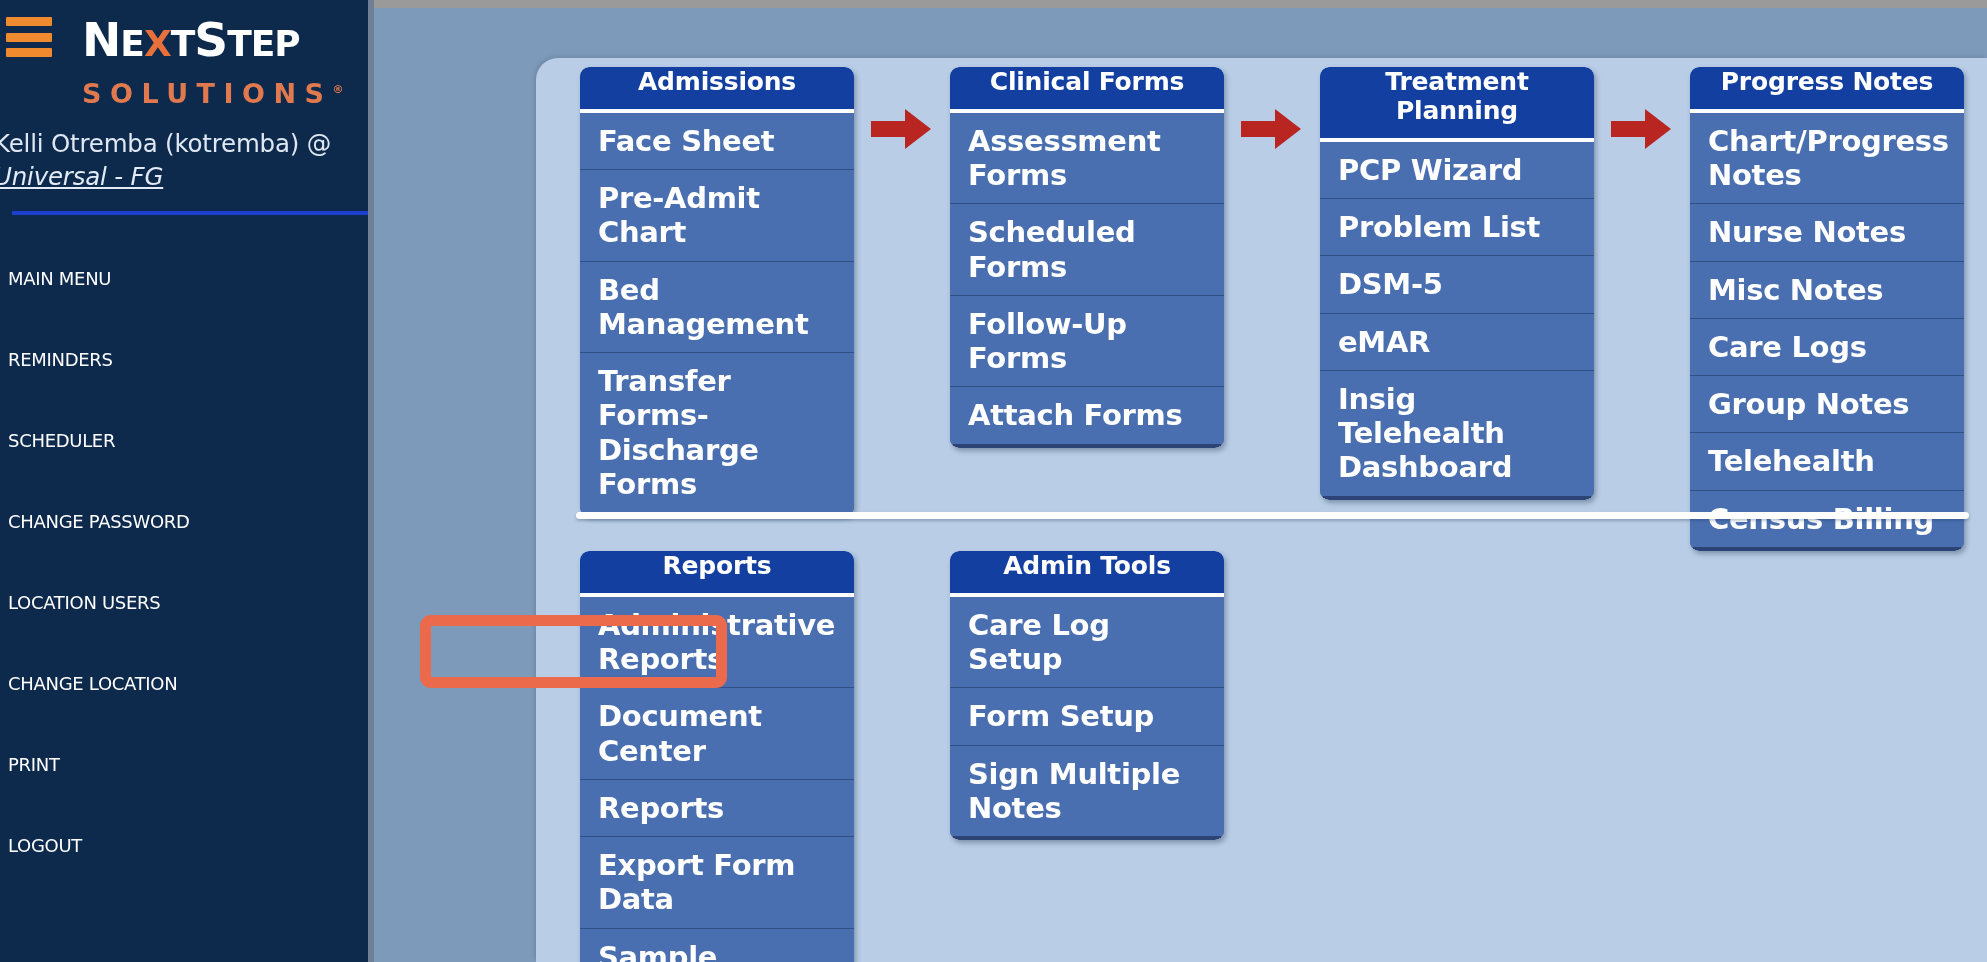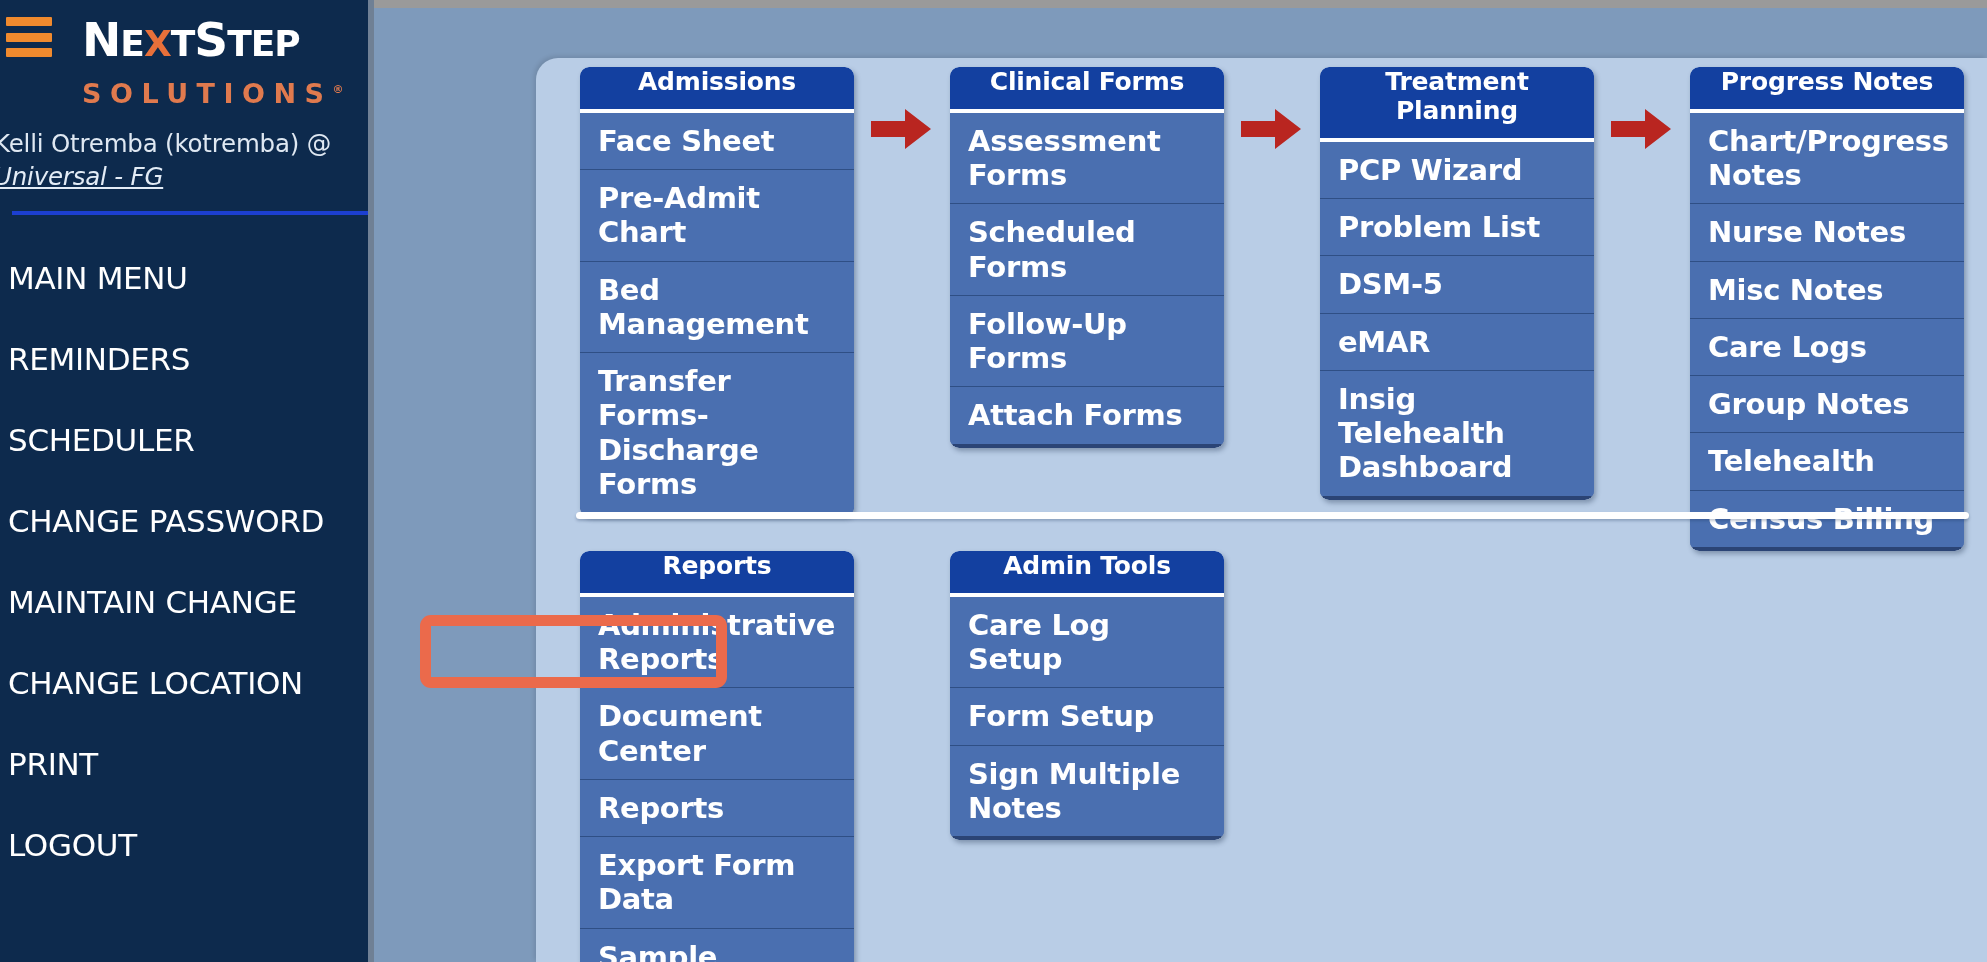--- a/index.html
+++ b/index.html
@@ -127,21 +127,21 @@
     left: 0; top: 238px;
     width: 368px;
   }
   .nav-item {
     display: block;
     height: 81px;
     line-height: 81px;
     padding-left: 8px;
     color: #ffffff;
     font-family: "DejaVu Sans", sans-serif;
-    font-size: 31px;
+    font-size: 18px;
     letter-spacing: -0.3px;
     white-space: nowrap;
     cursor: pointer;
     text-decoration: none;
   }
 
   
   #sidebar-edge {
     position: absolute;
     left: 368px; top: 0;
@@ -275,21 +275,21 @@
         <span class="facility">Universal - FG</span>
       </div>
 
       <div id="user-rule"></div>
 
       <nav id="nav">
         <a class="nav-item">MAIN MENU</a>
         <a class="nav-item">REMINDERS</a>
         <a class="nav-item">SCHEDULER</a>
         <a class="nav-item">CHANGE PASSWORD</a>
-        <a class="nav-item">MAINTAIN CHANGE</a>
+        <a class="nav-item">LOCATION USERS</a>
         <a class="nav-item">CHANGE LOCATION</a>
         <a class="nav-item">PRINT</a>
         <a class="nav-item">LOGOUT</a>
       </nav>
 
     </div>
   </div>
   <div id="sidebar-edge"></div>
 
   <div id="content-panel">

